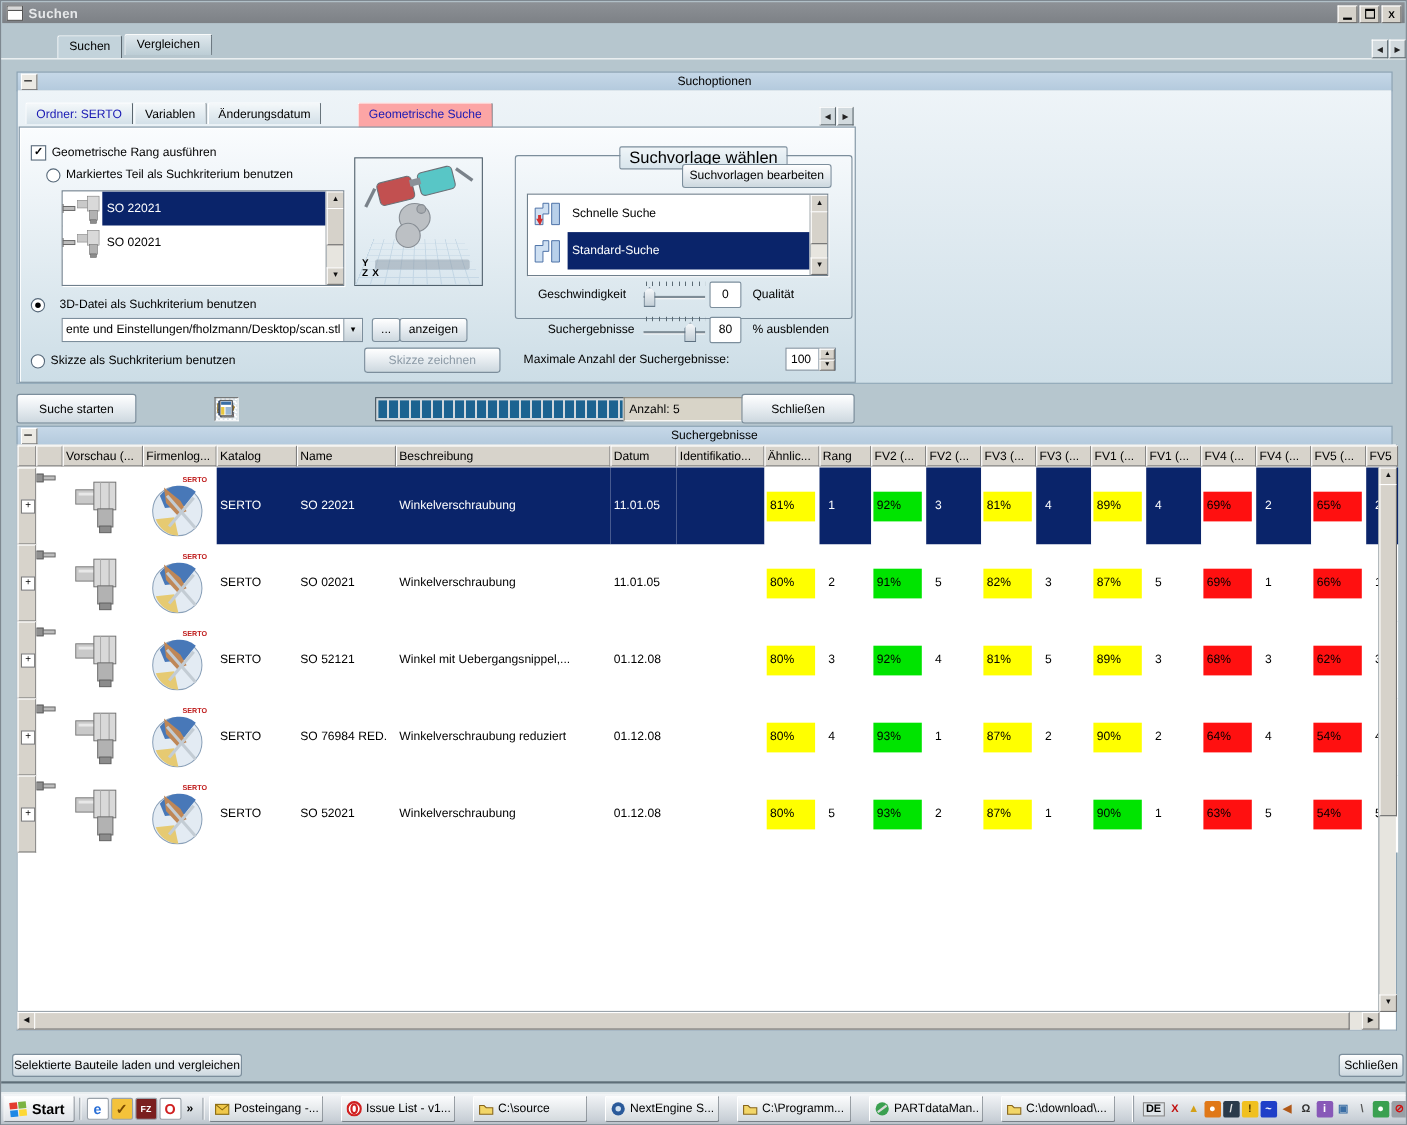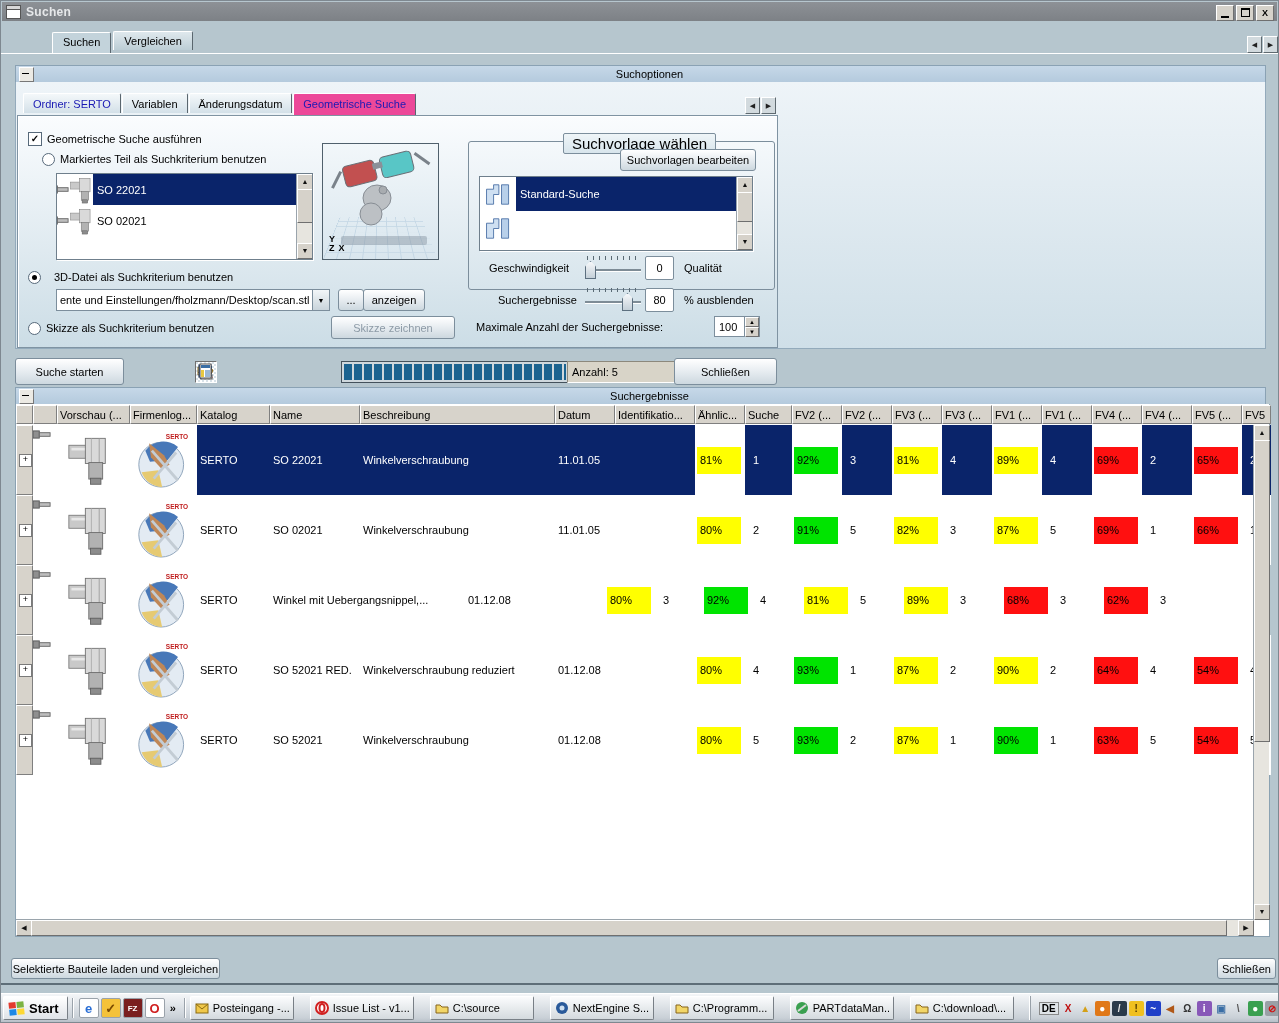--- a/index.html
+++ b/index.html
@@ -32,21 +32,21 @@
   .panelhead .ttl{flex:1;text-align:center;font-size:11px;}
   .collapsebox{width:13px;height:13px;margin-left:3px;background:#eceae4;border:1px solid;
      border-color:#fff #777 #777 #fff;position:relative;}
   .collapsebox:before{content:"";position:absolute;left:2px;top:5px;width:7px;height:1px;background:#000;}
   .pbody{position:absolute;background:linear-gradient(180deg,#eef4f8 0%,#cfdfe8 100%);border:1px solid #93aabb;border-top:none;}
   
   .itab{display:inline-block;padding:4px 9px 3px;margin-right:1px;border:1px solid;
      border-color:#fff #5a666e #5a666e #fff;border-bottom:none;border-radius:2px 2px 0 0;
      background:linear-gradient(#f4f8fa,#d3e0e8);font-size:11px;color:#000;}
   .itab.hl{color:#1a1ab4;}
-  .itab.active{background:#ec4899;padding-bottom:6px;position:relative;top:0px;}
+  .itab.active{background:#fca5a5;padding-bottom:6px;position:relative;top:0px;margin-left:32px;}
   .tabpage{position:absolute;left:16px;top:114px;width:759px;height:231px;
      background:linear-gradient(180deg,#fafcfe,#ccdde6);border:1px solid #7f93a2;box-shadow:inset 1px 1px 0 #fff;}
   
   .chk{position:absolute;width:12px;height:12px;background:#fff;border:1px solid #57697a;
        font-size:10px;line-height:11px;text-align:center;font-weight:bold;}
   .radio{position:absolute;width:11px;height:11px;border-radius:50%;background:#fff;border:1px solid #57697a;}
   .radio.on:before{content:"";position:absolute;left:3px;top:3px;width:5px;height:5px;border-radius:50%;background:#000;}
   .flabel{position:absolute;white-space:nowrap;font-size:11px;}
   .listbox{position:absolute;background:#fff;border:1px solid #6f7f8c;box-shadow:1px 1px 0 #fff;overflow:hidden;}
   .litem{display:flex;align-items:center;height:31px;}
@@ -160,21 +160,21 @@
 
   <div class="abs" id="innerTabs" style="left:22px;top:92px;height:23px;"><div class="itab hl">Ordner: SERTO</div><div class="itab">Variablen</div><div class="itab">Änderungsdatum</div><div class="itab hl active">Geometrische Suche</div></div>
   <div class="abs" style="left:744px;top:96px;display:flex;gap:1px;">
     <div class="tabscrollbtn">◀</div>
     <div class="tabscrollbtn">▶</div>
   </div>
 
   <div class="tabpage"></div>
 
   <div class="chk" style="left:27px;top:131px;">✓</div>
-  <div class="flabel" style="left:46px;top:132px;">Geometrische Suche ausführen</div>
+  <div class="flabel" style="left:46px;top:132px;">Geometrische Rang ausführen</div>
 
   <div class="radio" style="left:41px;top:152px;"></div>
   <div class="flabel" style="left:59px;top:152px;">Markiertes Teil als Suchkriterium benutzen</div>
 
   <div class="listbox" style="left:55px;top:172px;width:255px;height:85px;" id="partList">
     <div class="sb">
       <div class="sbbtn" style="top:0;">▲</div>
       <div class="sbthumb" style="top:15px;height:32px;"></div>
       <div class="sbbtn" style="bottom:0;">▼</div>
     </div>
@@ -258,20 +258,32 @@
   <div class="groupbox" style="left:467px;top:140px;width:305px;height:147px;"></div>
   <div class="groupcap" style="left:562px;top:132px;">Suchvorlage wählen</div>
   <div class="cbtn" style="left:619px;top:148px;width:134px;height:20px;">Suchvorlagen bearbeiten</div>
 
   <div class="listbox" style="left:478px;top:175px;width:272px;height:73px;" id="tplList">
     <div class="sb">
       <div class="sbbtn" style="top:0;">▲</div>
       <div class="sbthumb" style="top:15px;height:28px;"></div>
       <div class="sbbtn" style="bottom:0;">▼</div>
     </div>
+  <div class="litem" style="width: 256px; height: 34px;">
+        <div class="ico">
+          <span style="display: inline-flex; align-items: center;">
+            <svg width="30" height="27" viewBox="0 0 34 30">
+              <path d="M4,9 h8 v-5 h6 v11 h-6 v11 h-8 z" fill="#cfe0f2" stroke="#4a6fa5"></path>
+              <path d="M21,4 h8 v22 h-8 z" fill="#b8d0ea" stroke="#4a6fa5"></path>
+              <path d="M9,27 l3,-7 h-2 v-4 h-3 v4 h-2 z" fill="#d03030"></path>
+            </svg>
+          </span>
+        </div>
+        <div class="lbl">Schnelle Suche</div>
+      </div>
       <div class="litem" style="width: 256px; height: 34px;">
         <div class="ico">
           <span style="display: inline-flex; align-items: center;">
             <svg width="30" height="27" viewBox="0 0 34 30">
               <path d="M4,9 h8 v-5 h6 v11 h-6 v11 h-8 z" fill="#cfe0f2" stroke="#4a6fa5"></path>
               <path d="M21,4 h8 v22 h-8 z" fill="#b8d0ea" stroke="#4a6fa5"></path>
             </svg>
           </span>
         </div>
         <div class="lbl" style="background: rgb(10, 36, 106); color: rgb(255, 255, 255);">Standard-Suche</div>
@@ -394,21 +406,21 @@
         <div class="th" style="width: 17px;"></div>
         <div class="th" style="width: 24px;"></div>
         <div class="th" style="width: 73px;">Vorschau (...</div>
         <div class="th" style="width: 67px;">Firmenlog...</div>
         <div class="th" style="width: 73px;">Katalog</div>
         <div class="th" style="width: 90px;">Name</div>
         <div class="th" style="width: 195px;">Beschreibung</div>
         <div class="th" style="width: 60px;">Datum</div>
         <div class="th" style="width: 80px;">Identifikatio...</div>
         <div class="th" style="width: 50px;">Ähnlic...</div>
-        <div class="th" style="width: 47px;">Suche</div>
+        <div class="th" style="width: 47px;">Rang</div>
         <div class="th" style="width: 50px;">FV2 (...</div>
         <div class="th" style="width: 50px;">FV2 (...</div>
         <div class="th" style="width: 50px;">FV3 (...</div>
         <div class="th" style="width: 50px;">FV3 (...</div>
         <div class="th" style="width: 50px;">FV1 (...</div>
         <div class="th" style="width: 50px;">FV1 (...</div>
         <div class="th" style="width: 50px;">FV4 (...</div>
         <div class="th" style="width: 50px;">FV4 (...</div>
         <div class="th" style="width: 50px;">FV5 (...</div>
         <div class="th" style="width: 29px;">FV5</div>
@@ -588,20 +600,21 @@
                 <path d="M6,45 A24 24 0 0 0 28,61 L24,43 Z" fill="#e6ca72"></path>
                 <path d="M14,14 L30,27 L36,37 L27,41 L16,29 Z" fill="#bf8757"></path>
                 <g stroke="#c3ccd4" stroke-width="3">
                   <line x1="17" y1="22" x2="45" y2="54"></line>
                   <line x1="43" y1="24" x2="19" y2="52"></line>
                 </g>
               </svg>
             </span>
           </div>
           <div class="cell txtcell" style="width: 73px; background: rgb(255, 255, 255); color: rgb(0, 0, 0);">SERTO</div>
+          <div class="cell txtcell" style="width: 90px; background: rgb(255, 255, 255); color: rgb(0, 0, 0);">SO 52121</div>
           <div class="cell txtcell" style="width: 195px; background: rgb(255, 255, 255); color: rgb(0, 0, 0);">Winkel mit Uebergangsnippel,...</div>
           <div class="cell txtcell" style="width: 60px; background: rgb(255, 255, 255); color: rgb(0, 0, 0);">01.12.08</div>
           <div class="cell txtcell" style="width: 80px; background: rgb(255, 255, 255); color: rgb(0, 0, 0);"></div>
           <div class="cell pct" style="width: 50px;">
             <div class="badge" style="background: rgb(255, 255, 0);">80%</div>
           </div>
           <div class="cell rankcell" style="width: 47px; background: rgb(255, 255, 255); color: rgb(0, 0, 0);">3</div>
           <div class="cell pct" style="width: 50px;">
             <div class="badge" style="background: rgb(0, 228, 0);">92%</div>
           </div>
@@ -657,21 +670,21 @@
                 <path d="M6,45 A24 24 0 0 0 28,61 L24,43 Z" fill="#e6ca72"></path>
                 <path d="M14,14 L30,27 L36,37 L27,41 L16,29 Z" fill="#bf8757"></path>
                 <g stroke="#c3ccd4" stroke-width="3">
                   <line x1="17" y1="22" x2="45" y2="54"></line>
                   <line x1="43" y1="24" x2="19" y2="52"></line>
                 </g>
               </svg>
             </span>
           </div>
           <div class="cell txtcell" style="width: 73px; background: rgb(255, 255, 255); color: rgb(0, 0, 0);">SERTO</div>
-          <div class="cell txtcell" style="width: 90px; background: rgb(255, 255, 255); color: rgb(0, 0, 0);">SO 52021 RED.</div>
+          <div class="cell txtcell" style="width: 90px; background: rgb(255, 255, 255); color: rgb(0, 0, 0);">SO 76984 RED.</div>
           <div class="cell txtcell" style="width: 195px; background: rgb(255, 255, 255); color: rgb(0, 0, 0);">Winkelverschraubung reduziert</div>
           <div class="cell txtcell" style="width: 60px; background: rgb(255, 255, 255); color: rgb(0, 0, 0);">01.12.08</div>
           <div class="cell txtcell" style="width: 80px; background: rgb(255, 255, 255); color: rgb(0, 0, 0);"></div>
           <div class="cell pct" style="width: 50px;">
             <div class="badge" style="background: rgb(255, 255, 0);">80%</div>
           </div>
           <div class="cell rankcell" style="width: 47px; background: rgb(255, 255, 255); color: rgb(0, 0, 0);">4</div>
           <div class="cell pct" style="width: 50px;">
             <div class="badge" style="background: rgb(0, 228, 0);">93%</div>
           </div>

